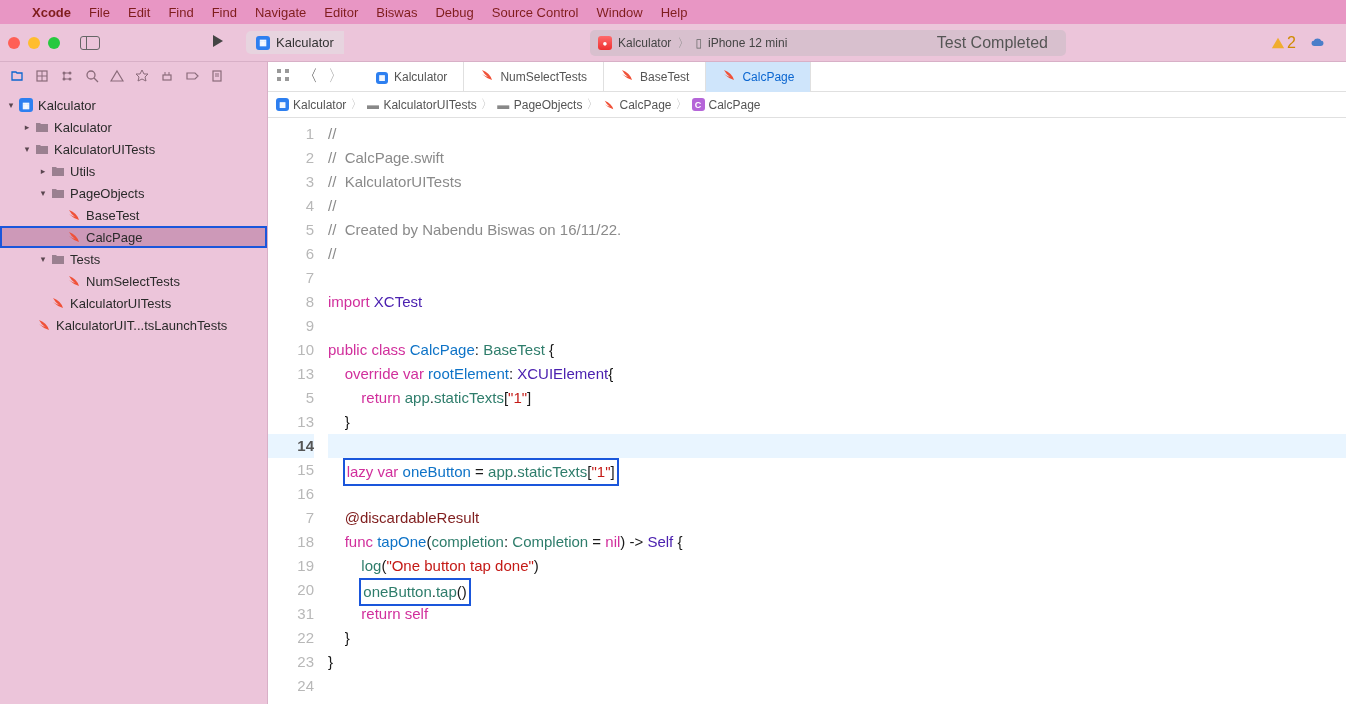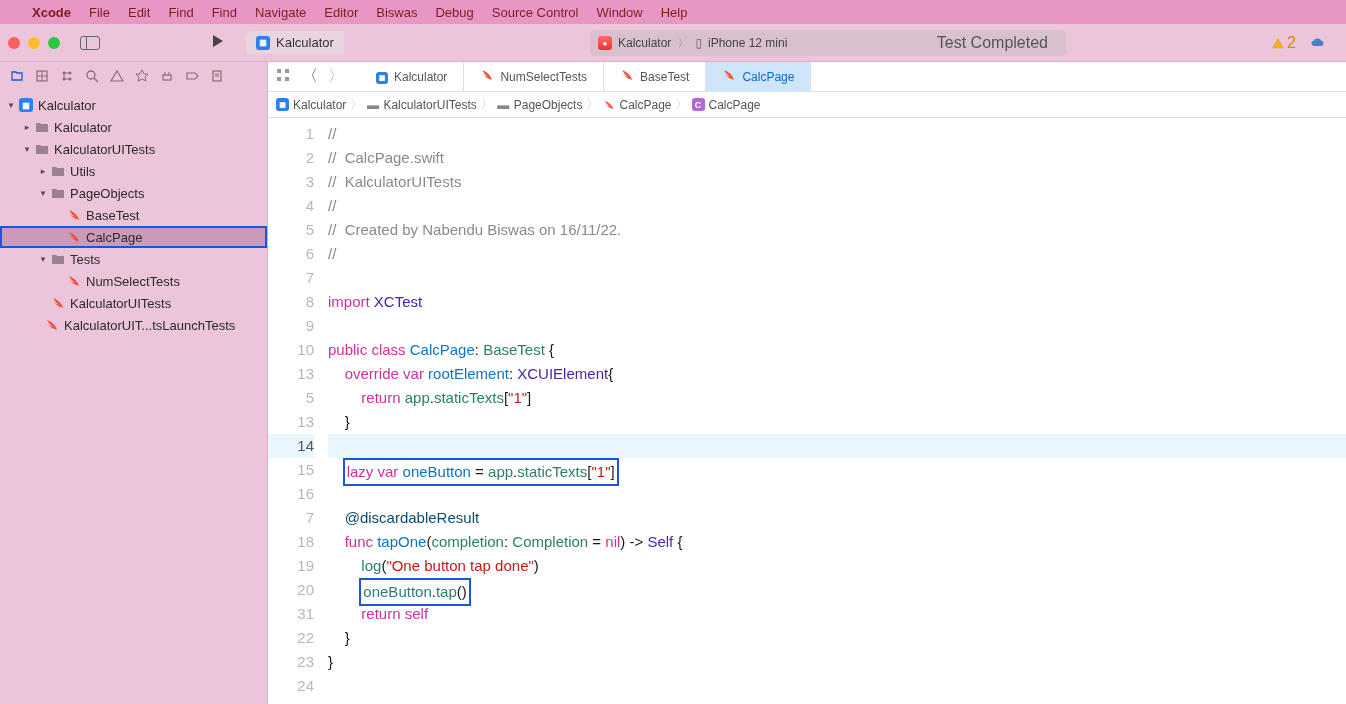--- a/index.html
+++ b/index.html
@@ -63,29 +63,29 @@
 .jumpbar .jb-icon { width:13px; height:13px; display:inline-flex; align-items:center; justify-content:center; }
 .jb-purple { background:#b565d8; color:#fff; border-radius:3px; width:14px; height:14px; font-size:9px; font-weight:bold; }
 .jb-folder { color:#888; }
 
 
 .code-area { flex: 1; display: flex; overflow: hidden; }
 .gutter { width: 60px; text-align: right; padding-right: 14px; padding-top: 4px; color: #b8b8b8; font-family: "SF Mono", Menlo, monospace; font-size: 15px; line-height: 24px; }
 .code { flex: 1; padding-top: 4px; font-family: "SF Mono", Menlo, monospace; font-size: 15px; line-height: 24px; white-space: pre; color: #1a1a1a; }
 .line { height: 24px; position: relative; }
 .line.current { background: #e9f5ff; }
-.line.current-gutter { background: #e9f5ff; color: #555; font-weight: 400; }
+.line.current-gutter { background: #e9f5ff; color: #555; font-weight: 700; }
 .hl-box { border: 2px solid #1a56db; display: inline-block; padding: 0 2px; margin-left: -2px; }
 
 
 .c-comment { color: #8a8a8a; }
 .c-keyword { color: #d12f9c; font-weight: 500; }
 .c-type { color: #4b21b0; }
 .c-func { color: #2e7d6b; }
-.c-attr { color: #0c4a6e; }
+.c-attr { color: #7f1d1d; }
 .c-string { color: #c41a16; }
 .c-ident { color: #0e73c7; }
 .c-self { color: #d12f9c; font-weight:500; }
 .c-param { color: #2e7d6b; }
 
 
 .app-badge { width:14px; height:14px; background:linear-gradient(#ff6b6b,#ee3030); border-radius:3px; display:inline-flex; align-items:center; justify-content:center; color:#fff; font-size:8px; }
 .phone-icon { color:#666; }
 </style>
 </head>
@@ -276,21 +276,21 @@
           </div>
           <div class="tree-row" style="padding-left: 38px;">
             <span class="disclosure"></span>
             <span class="tree-icon">
               <svg class="swift-icon" viewBox="0 0 14 14">
                 <path d="M2 2 Q10 5 12 12 Q6 10 2 6 Q5 8 8 9 Q4 6 2 2" fill="#f05138"></path>
               </svg>
             </span>
             <span>KalculatorUITests</span>
           </div>
-          <div class="tree-row" style="padding-left: 32px;">
+          <div class="tree-row" style="padding-left: 24px;">
             <span class="disclosure"></span>
             <span class="tree-icon">
               <svg class="swift-icon" viewBox="0 0 14 14">
                 <path d="M2 2 Q10 5 12 12 Q6 10 2 6 Q5 8 8 9 Q4 6 2 2" fill="#f05138"></path>
               </svg>
             </span>
             <span>KalculatorUIT...tsLaunchTests</span>
           </div>
         </div>
     </div>

